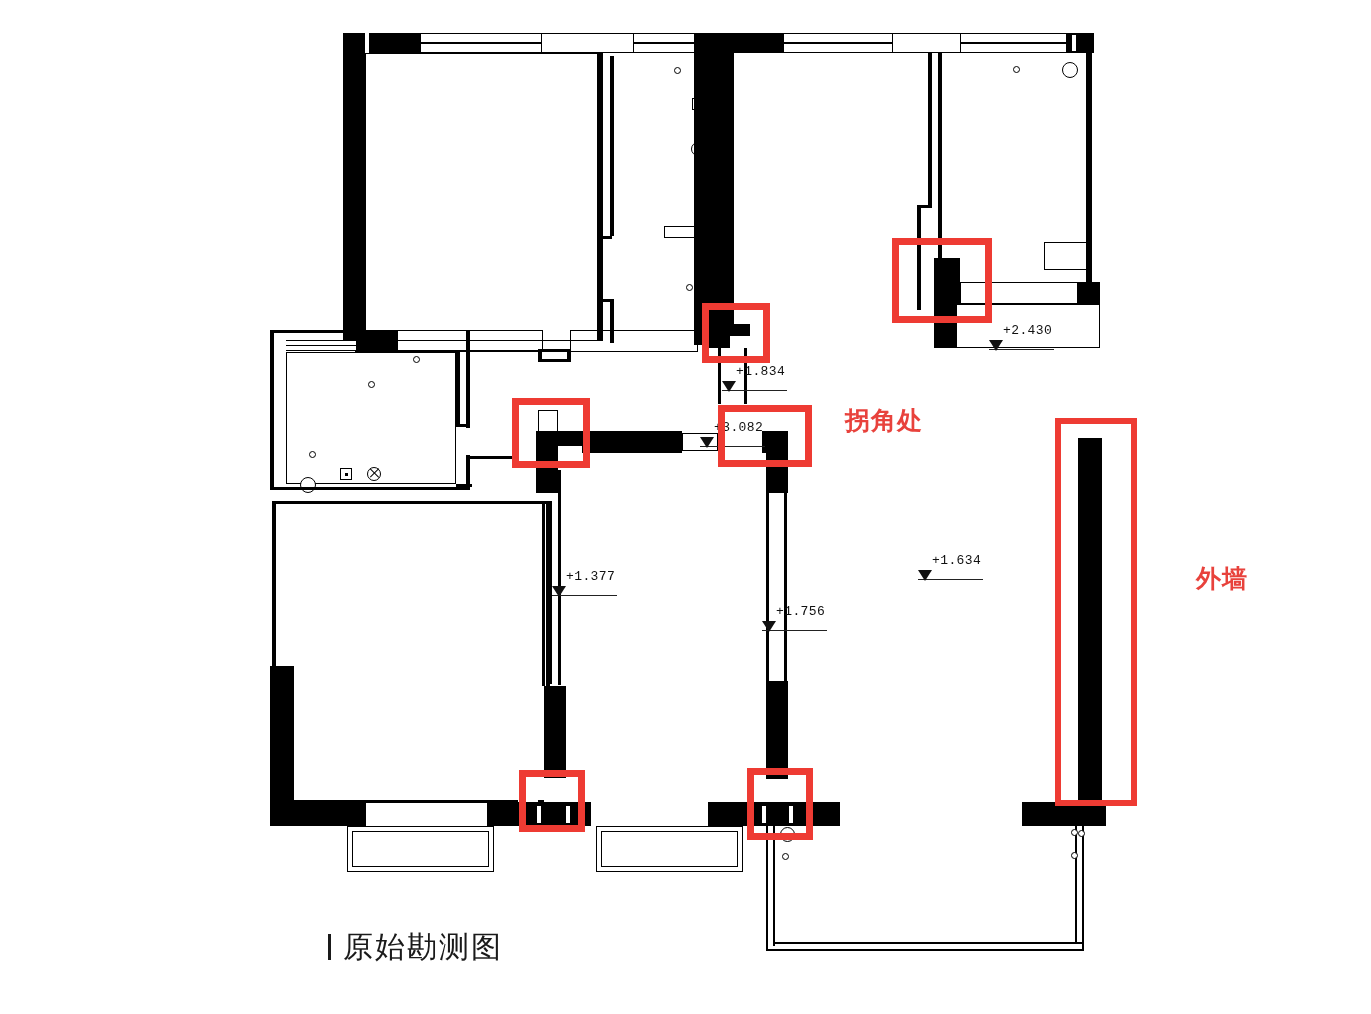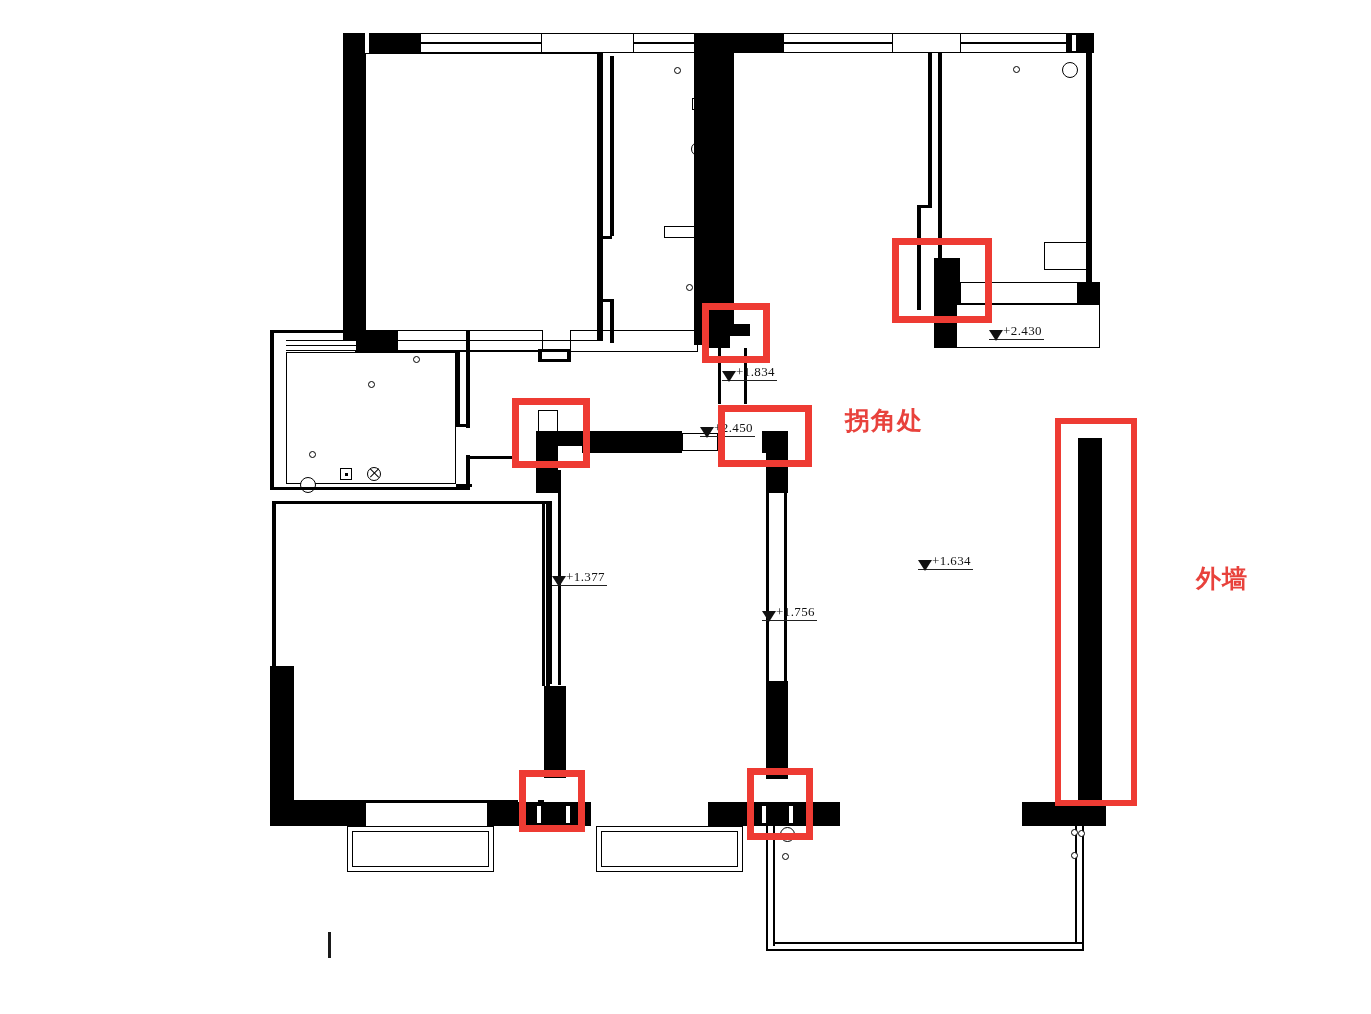--- a/index.html
+++ b/index.html
@@ -116,22 +116,23 @@
     position: absolute;
     white-space: nowrap;
     font-family: "Liberation Serif", "DejaVu Serif", serif;
     font-size: 13px;
     color: #111111;
     letter-spacing: 0.4px;
   }
   .elev .elev-text {
     display: block;
     border-bottom: 1.1px solid #222;
-    padding: 0 2px 1px 14px;
+    padding: 0 2px 11px 14px;
     line-height: 15px;
+    font-family: Liberation Mono, monospace;
   }
   .elev .elev-tri {
     position: absolute;
     left: 0;
     bottom: -1px;
     width: 0; height: 0;
     border-left: 7px solid transparent;
     border-right: 7px solid transparent;
     border-top: 11px solid #111;
   }
@@ -346,21 +347,21 @@
 
   </div>
 
   <div class="elev" style="left:722px; top:364px;">
     <span class="elev-tri"></span>
     <span class="elev-text">+1.834</span>
   </div>
 
   <div class="elev" style="left:700px; top:420px;">
     <span class="elev-tri"></span>
-    <span class="elev-text">+2.450</span>
+    <span class="elev-text">+3.082</span>
   </div>
 
   <div class="elev" style="left:989px; top:323px;">
     <span class="elev-tri"></span>
     <span class="elev-text">+2.430</span>
   </div>
 
   <div class="elev" style="left:552px; top:569px;">
     <span class="elev-tri"></span>
     <span class="elev-text">+1.377</span>
@@ -382,17 +383,17 @@
   <div class="redbox" style="left:718px;  top:405px; width:94px;  height:62px;"></div>
   <div class="redbox" style="left:519px;  top:770px; width:66px;  height:62px;"></div>
   <div class="redbox" style="left:747px;  top:768px; width:66px;  height:72px;"></div>
   <div class="redbox slim" style="left:1055px; top:418px; width:82px; height:388px;"></div>
 
   <div class="redlabel" style="left:845px; top:404px;">拐角处</div>
 
   <div class="redlabel" style="left:1196px; top:562px;">外墙</div>
 
   <div id="plan-title">
-    <span class="bar"></span>
+    <span class="bar"></span><span>原始勘测图</span>
   </div>
 
 
 </div>
 
 </body></html>

